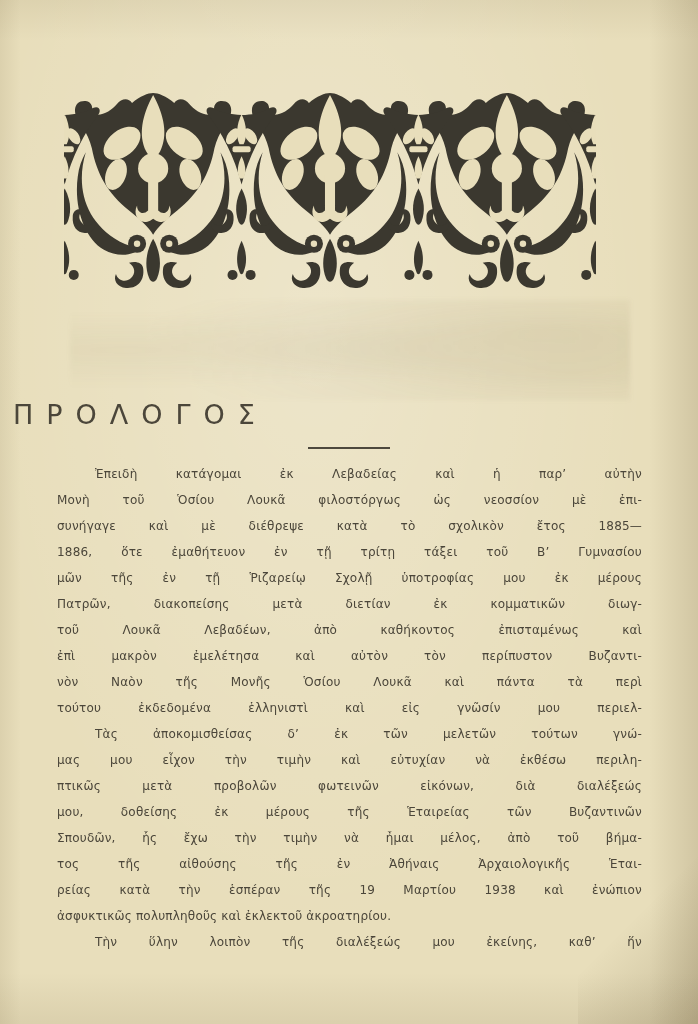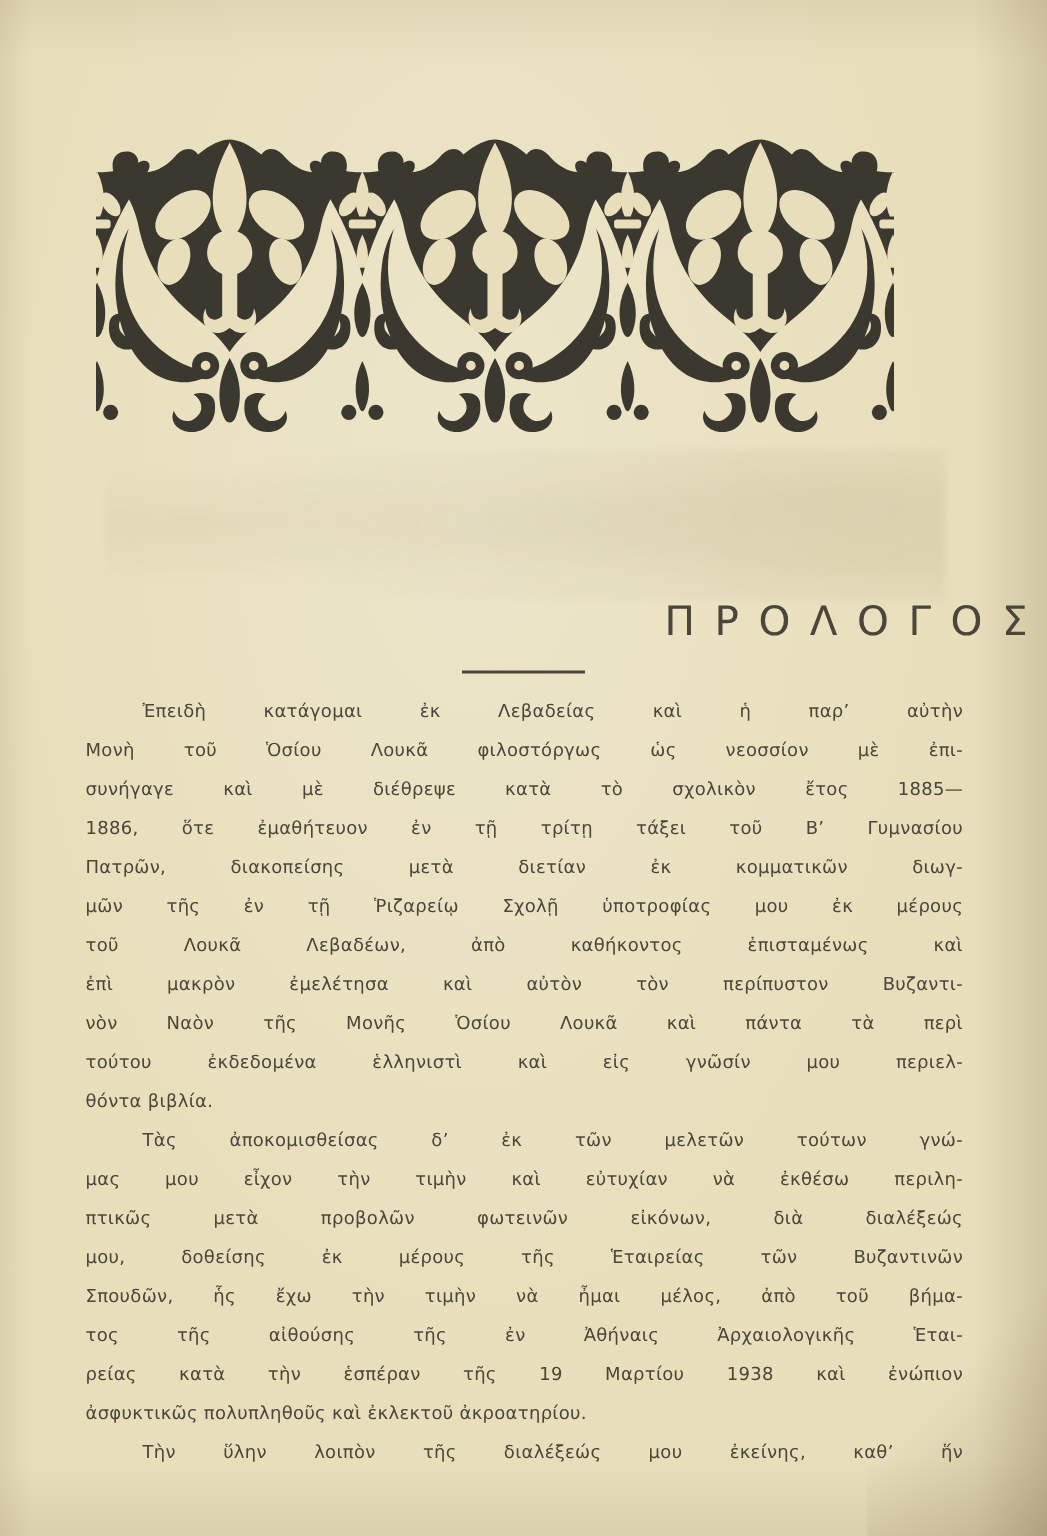--- a/index.html
+++ b/index.html
@@ -50,21 +50,21 @@
   .ornament svg { display: block; width: 100%; height: 100%; }
   .ink   { fill: var(--ink, #3b382f); }
   .paper { fill: var(--paper, #e8debb); }
 
   .title {
     position: absolute;
     top: 399px;
     left: 0;
     width: 100%;
     margin: 0;
-    text-align: right;
+    text-align: left;
     font-size: 27px;
     font-weight: 400;
     letter-spacing: 13px;
     text-indent: 13px;
     color: var(--text-ink, #46422f);
   }
   .title-rule {
     position: absolute;
     top: 447px;
     left: 50%;
@@ -151,27 +151,26 @@
   </div>
 
   <h1 class="title">ΠΡΟΛΟΓΟΣ</h1>
   <div class="title-rule"></div>
 
   <div class="text">
       <div class="line indent just">Ἐπειδὴ κατάγομαι ἐκ Λεβαδείας καὶ ἡ παρ’ αὐτὴν</div>
       <div class="line just">Μονὴ τοῦ Ὁσίου Λουκᾶ φιλοστόργως ὡς νεοσσίον μὲ ἐπι-</div>
       <div class="line just">συνήγαγε καὶ μὲ διέθρεψε κατὰ τὸ σχολικὸν ἔτος 1885—</div>
       <div class="line just">1886, ὅτε ἐμαθήτευον ἐν τῇ τρίτῃ τάξει τοῦ Β’ Γυμνασίου</div>
+      <div class="line just">μῶν τῆς ἐν τῇ Ῥιζαρείῳ Σχολῇ ὑποτροφίας μου ἐκ μέρους</div>
       <div class="line just">Πατρῶν, διακοπείσης μετὰ διετίαν ἐκ κομματικῶν διωγ-</div>
-      <div class="line just">μῶν τῆς ἐν τῇ Ῥιζαρείῳ Σχολῇ ὑποτροφίας μου ἐκ μέρους</div>
       <div class="line just">τοῦ Λουκᾶ Λεβαδέων, ἀπὸ καθήκοντος ἐπισταμένως καὶ</div>
       <div class="line just">ἐπὶ μακρὸν ἐμελέτησα καὶ αὐτὸν τὸν περίπυστον Βυζαντι-</div>
       <div class="line just">νὸν Ναὸν τῆς Μονῆς Ὁσίου Λουκᾶ καὶ πάντα τὰ περὶ</div>
       <div class="line just">τούτου ἐκδεδομένα ἑλληνιστὶ καὶ εἰς γνῶσίν μου περιελ-</div>
-      <div class="line">θόντα βιβλία.</div>
       <div class="line indent just">Τὰς ἀποκομισθείσας δ’ ἐκ τῶν μελετῶν τούτων γνώ-</div>
       <div class="line just">μας μου εἶχον τὴν τιμὴν καὶ εὐτυχίαν νὰ ἐκθέσω περιλη-</div>
       <div class="line just">πτικῶς μετὰ προβολῶν φωτεινῶν εἰκόνων, διὰ διαλέξεώς</div>
       <div class="line just">μου, δοθείσης ἐκ μέρους τῆς Ἑταιρείας τῶν Βυζαντινῶν</div>
       <div class="line just">Σπουδῶν, ἧς ἔχω τὴν τιμὴν νὰ ἦμαι μέλος, ἀπὸ τοῦ βήμα-</div>
       <div class="line just">τος τῆς αἰθούσης τῆς ἐν Ἀθήναις Ἀρχαιολογικῆς Ἑται-</div>
       <div class="line just">ρείας κατὰ τὴν ἑσπέραν τῆς 19 Μαρτίου 1938 καὶ ἐνώπιον</div>
       <div class="line">ἀσφυκτικῶς πολυπληθοῦς καὶ ἐκλεκτοῦ ἀκροατηρίου.</div>
       <div class="line indent just">Τὴν ὕλην λοιπὸν τῆς διαλέξεώς μου ἐκείνης, καθ’ ἥν</div>
     </div>

